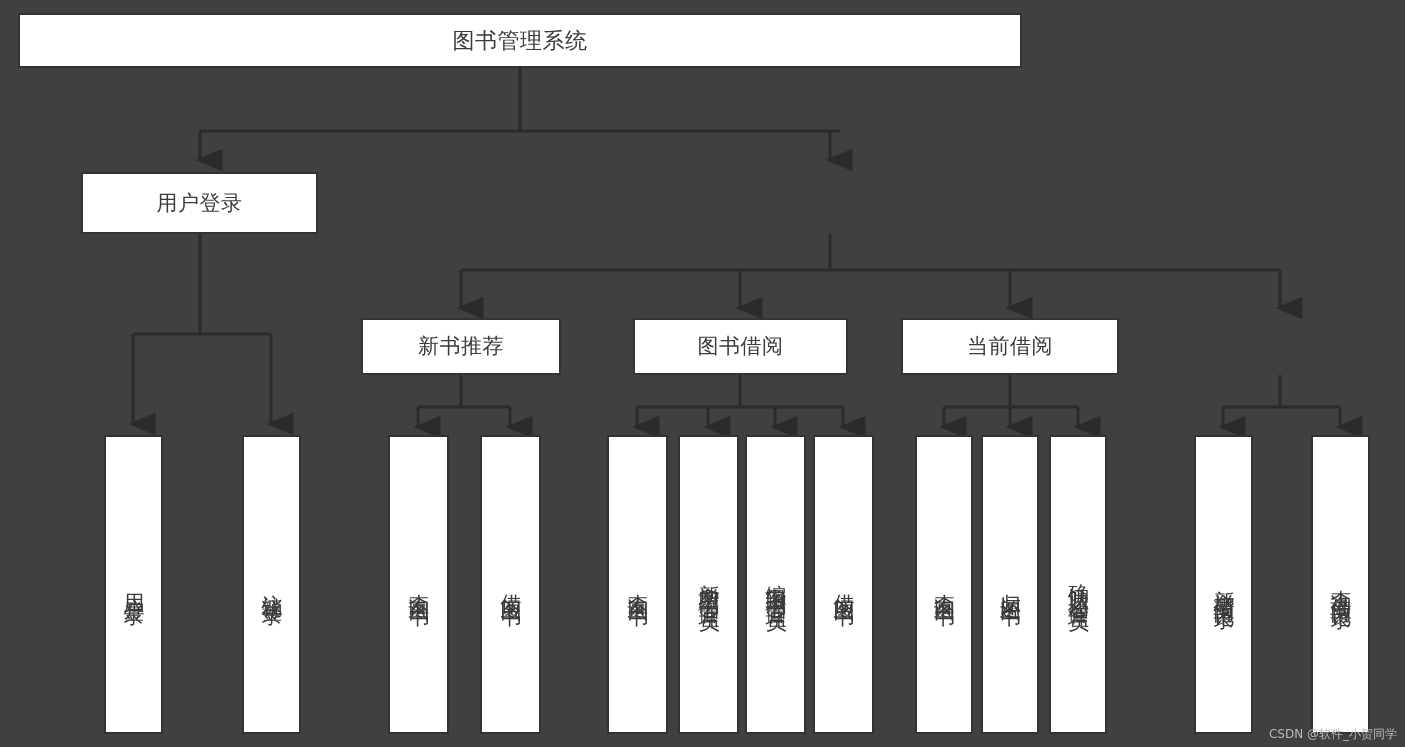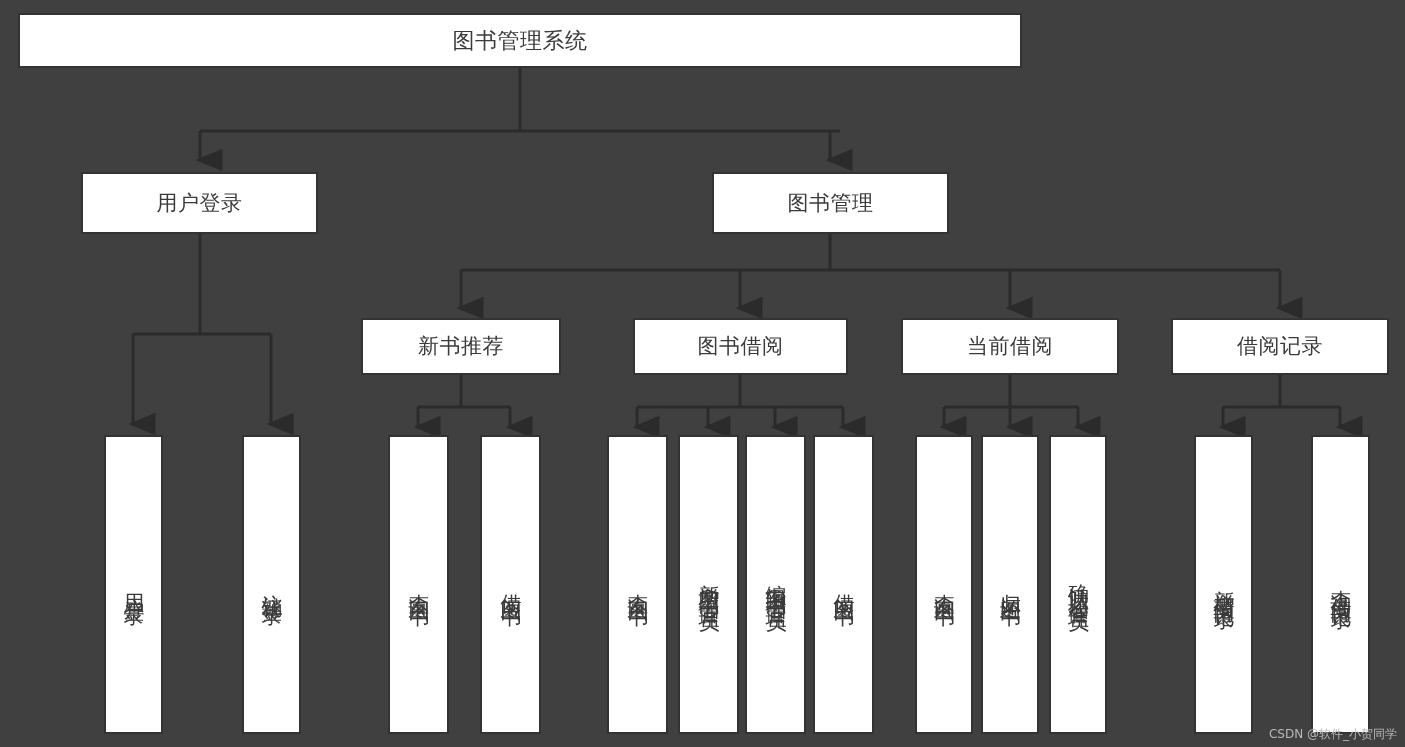--- a/index.html
+++ b/index.html
@@ -125,35 +125,29 @@
     </g>
   </svg>
 
   <div class="node horiz root" style="left:18px; top:13px; width:1004px; height:55px;">
     <span class="lbl">图书管理系统</span>
   </div>
 
   <div class="node horiz" style="left:81px; top:172px; width:237px; height:62px;">
     <span class="lbl">用户登录</span>
   </div>
-  <div class="node horiz" style="left:712px; top:172px; width:237px; height:62px;">
-    <span class="lbl">图书管理</span>
-  </div>
 
   <div class="node horiz" style="left:361px; top:318px; width:200px; height:57px;justify-content:center;">
     <span class="lbl">新书推荐</span>
   </div>
   <div class="node horiz" style="left:633px; top:318px; width:215px; height:57px;">
     <span class="lbl">图书借阅</span>
   </div>
   <div class="node horiz" style="left:901px; top:318px; width:218px; height:57px;">
     <span class="lbl">当前借阅</span>
-  </div>
-  <div class="node horiz" style="left:1171px; top:318px; width:218px; height:57px;">
-    <span class="lbl">借阅记录</span>
   </div>
 
   <div class="node vert" style="left:104px; top:435px; width:59px; height:299px;">
     <span class="lbl">用户登录</span>
   </div>
   <div class="node vert" style="left:242px; top:435px; width:59px; height:299px;">
     <span class="lbl">注销登录</span>
   </div>
 
   <div class="node vert" style="left:388px; top:435px; width:61px; height:299px;">

